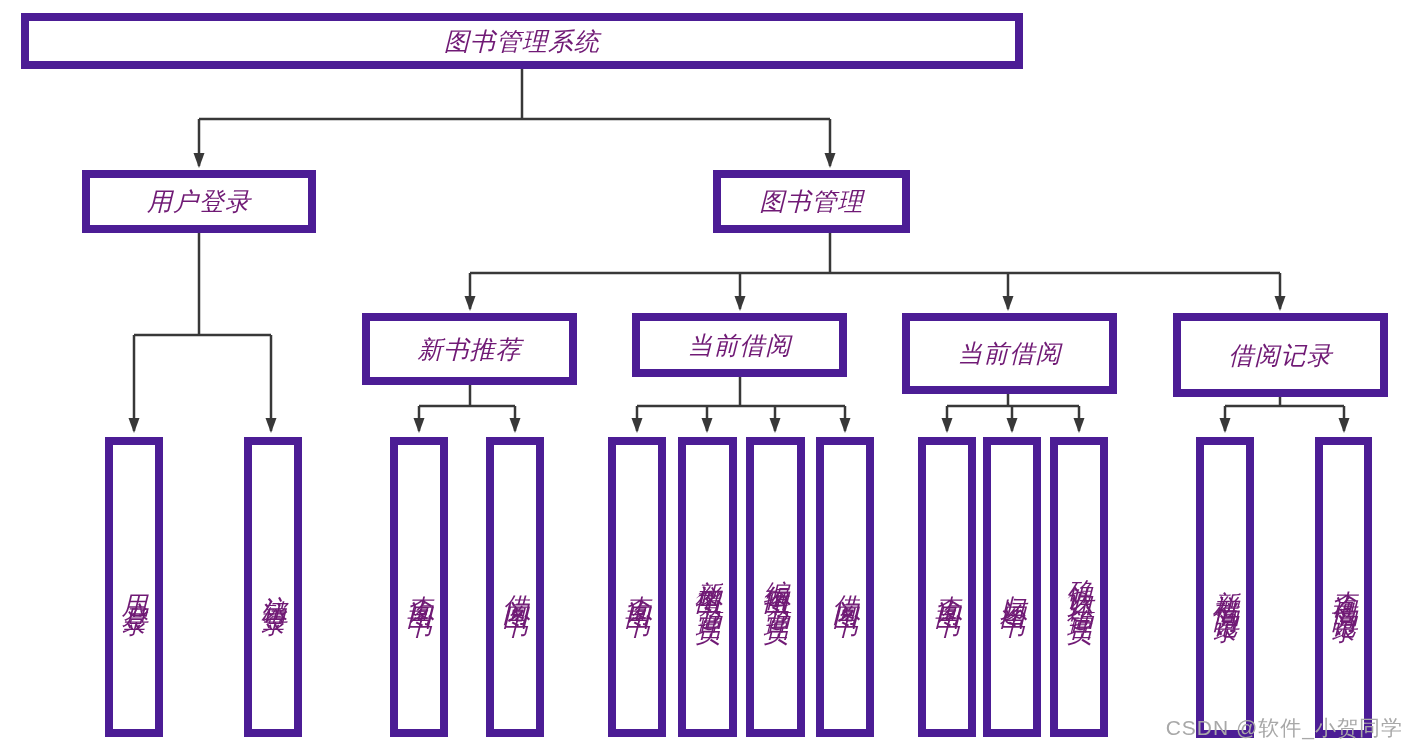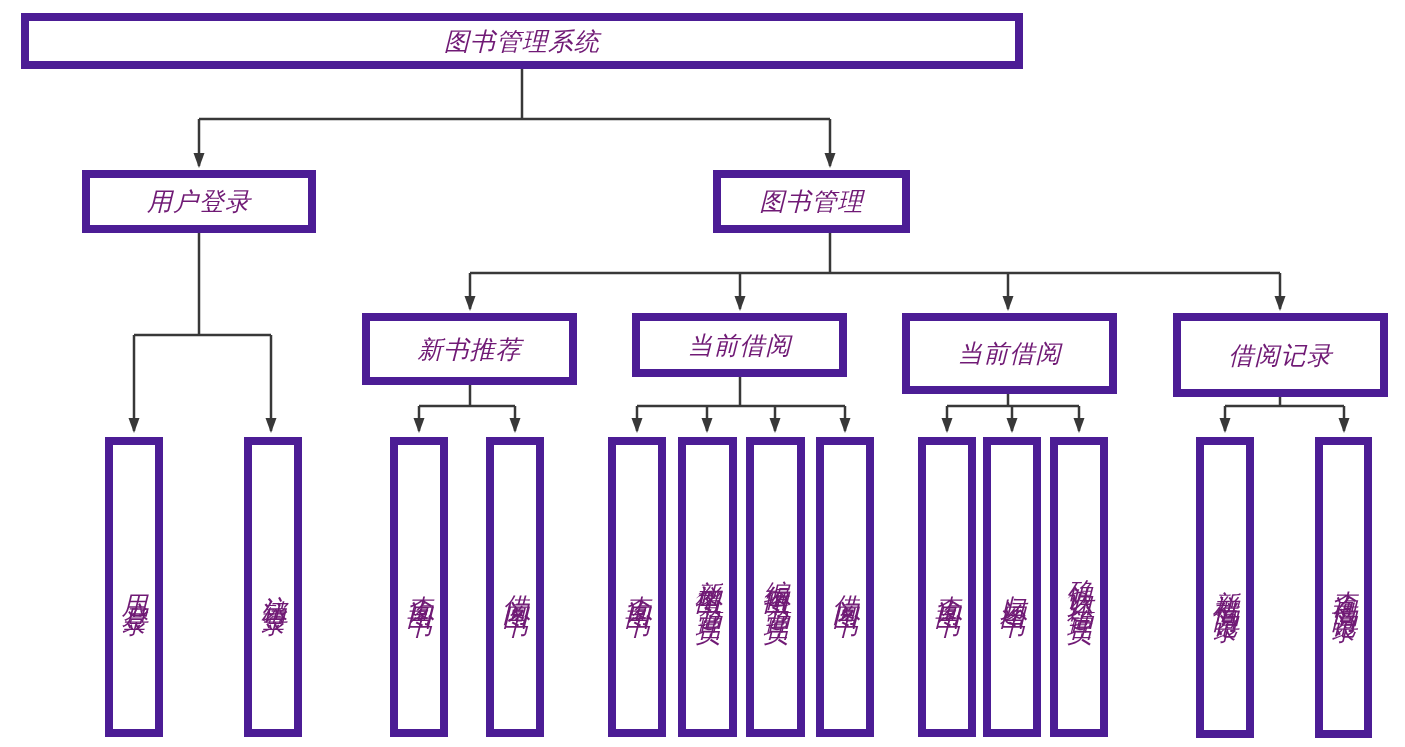--- a/index.html
+++ b/index.html
@@ -172,14 +172,15 @@
     <span class="label">确认归还（管理员）</span>
   </div>
 
   <div class="node node-v" style="left:1196px; top:437px; width:58px; height:301px;">
     <span class="label">新增借阅记录</span>
   </div>
   <div class="node node-v" style="left:1315px; top:437px; width:57px; height:301px;">
     <span class="label">查询借阅记录</span>
   </div>
 
+  <div class="watermark">CSDN @软件_小贺同学</div>
 
 </div>
 
 </body></html>

